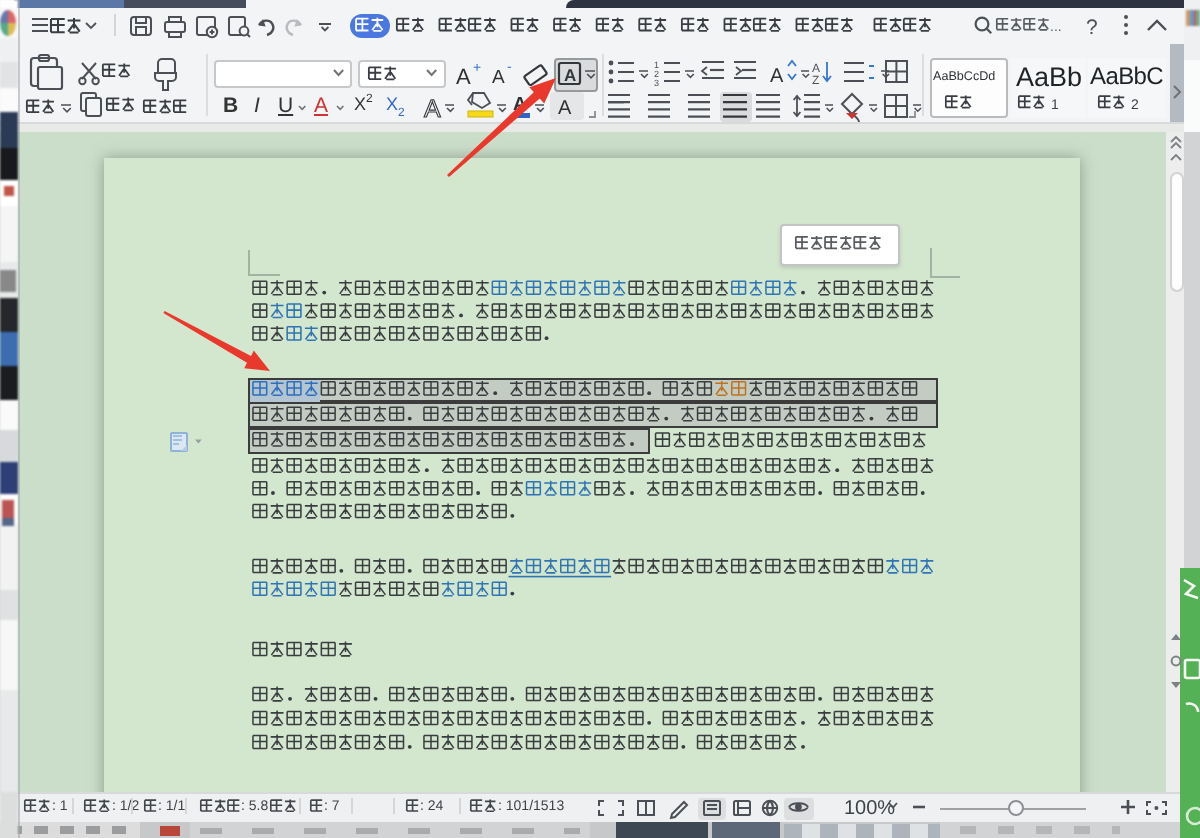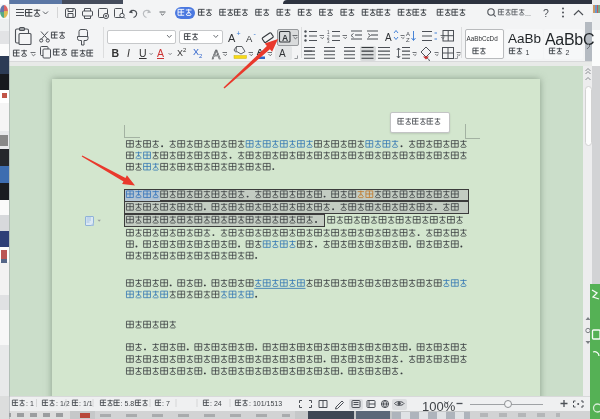--- a/index.html
+++ b/index.html
@@ -88,29 +88,29 @@
 <div class="a" style="left:349px;top:398.5px;width:14px;height:11px;background:#dcdee0;border-radius:2px"></div>
 <div class="a" style="left:392px;top:398.5px;width:15px;height:11px;background:#dcdee0;border-radius:2px"></div>
 <div class="a" style="left:111.5px;top:46.5px;font-size:10.5px;color:#333;font-weight:bold;white-space:nowrap;">B</div>
 <div class="a" style="left:127px;top:46.5px;font-size:10.5px;color:#333;font-weight:normal;white-space:nowrap;"><i>I</i></div>
 <div class="a" style="left:139px;top:46.5px;font-size:10.5px;color:#333;font-weight:normal;white-space:nowrap;"><u>U</u></div>
 <div class="a" style="left:157px;top:46.5px;font-size:10.5px;color:#c33;font-weight:normal;white-space:nowrap;"><u>A</u></div>
 <div class="a" style="left:177px;top:47px;font-size:9px;color:#333;font-weight:normal;white-space:nowrap;">X<sup style="font-size:6px">2</sup></div>
 <div class="a" style="left:193px;top:47px;font-size:9px;color:#36c;font-weight:normal;white-space:nowrap;">X<sub style="font-size:6px">2</sub></div>
 <div class="a" style="left:466.5px;top:35px;font-size:6.3px;color:#2f3235;font-weight:normal;white-space:nowrap;">AaBbCcDd</div>
 <div class="a" style="left:508px;top:30.5px;font-size:13.5px;color:#1f2326;font-weight:500;white-space:nowrap;">AaBb</div>
-<div class="a" style="left:545px;top:30.5px;font-size:16px;color:#1f2326;font-weight:500;white-space:nowrap;letter-spacing:-.3px">AaBbC</div>
+<div class="a" style="left:545px;top:30.5px;font-size:12px;color:#1f2326;font-weight:500;white-space:nowrap;letter-spacing:-.3px">AaBbC</div>
 <div class="a" style="left:26px;top:399.5px;font-size:7px;color:#3e4246;font-weight:normal;white-space:nowrap;">: 1</div>
 <div class="a" style="left:56px;top:399.5px;font-size:7px;color:#3e4246;font-weight:normal;white-space:nowrap;">: 1/2</div>
 <div class="a" style="left:79px;top:399.5px;font-size:7px;color:#3e4246;font-weight:normal;white-space:nowrap;">: 1/1</div>
 <div class="a" style="left:120.5px;top:399.5px;font-size:7px;color:#3e4246;font-weight:normal;white-space:nowrap;">: 5.8</div>
 <div class="a" style="left:162px;top:399.5px;font-size:7px;color:#3e4246;font-weight:normal;white-space:nowrap;">: 7</div>
 <div class="a" style="left:210px;top:399.5px;font-size:7px;color:#3e4246;font-weight:normal;white-space:nowrap;">: 24</div>
 <div class="a" style="left:249px;top:399.5px;font-size:7px;color:#3e4246;font-weight:normal;white-space:nowrap;">: 101/1513</div>
-<div class="a" style="left:422px;top:399.3px;font-size:13px;color:#3e4246;font-weight:normal;white-space:nowrap;">100%</div>
+<div class="a" style="left:422px;top:399.3px;font-size:10px;color:#3e4246;font-weight:normal;white-space:nowrap;">100%</div>
 <div class="a" style="left:470px;top:403.5px;width:73px;height:1px;background:#9fa2a5"></div>
 <div class="a" style="left:504px;top:399.5px;width:8px;height:8px;background:#f4f5f6;border:1px solid #8e9194;border-radius:50%;box-sizing:border-box"></div>
 <svg class="a" style="left:0;top:0" width="600" height="419" viewBox="0 0 600 419">
 <defs>
       <g id="gA" fill="none" stroke="currentColor" stroke-width="0.95">
         <path d="M0.6,0.9H9.2 M0.6,0.9V9.1 M0.6,4.7H9.2 M0.6,9.1H9.2 M5,0.9V9.1 M9.2,0.9V9.1"></path>
       </g>
       <g id="gB" fill="none" stroke="currentColor" stroke-width="0.95">
         <path d="M1,1.8H9 M5,0.3V6.8 M4.6,4.4L1.4,8.8 M5.4,4.4L8.6,8.8 M2.2,9.3H7.8"></path>
       </g>

